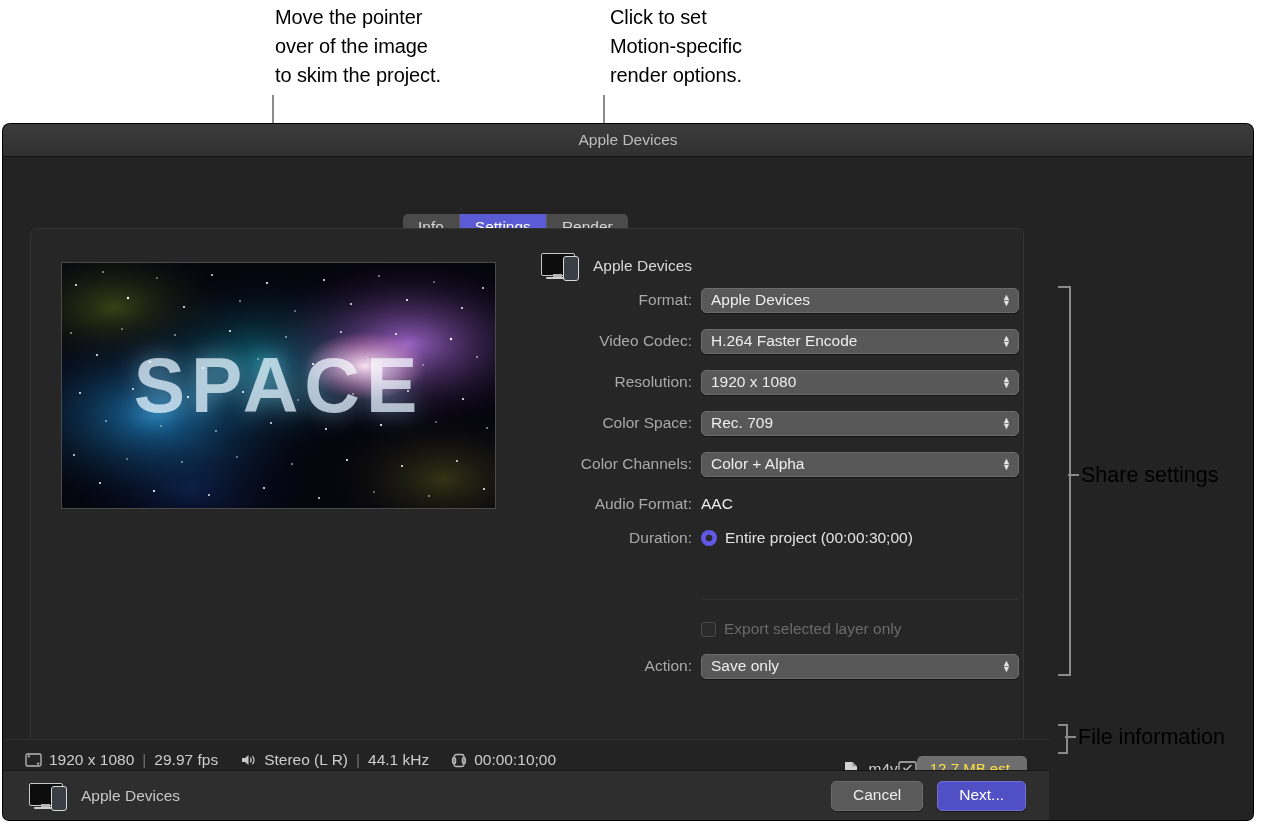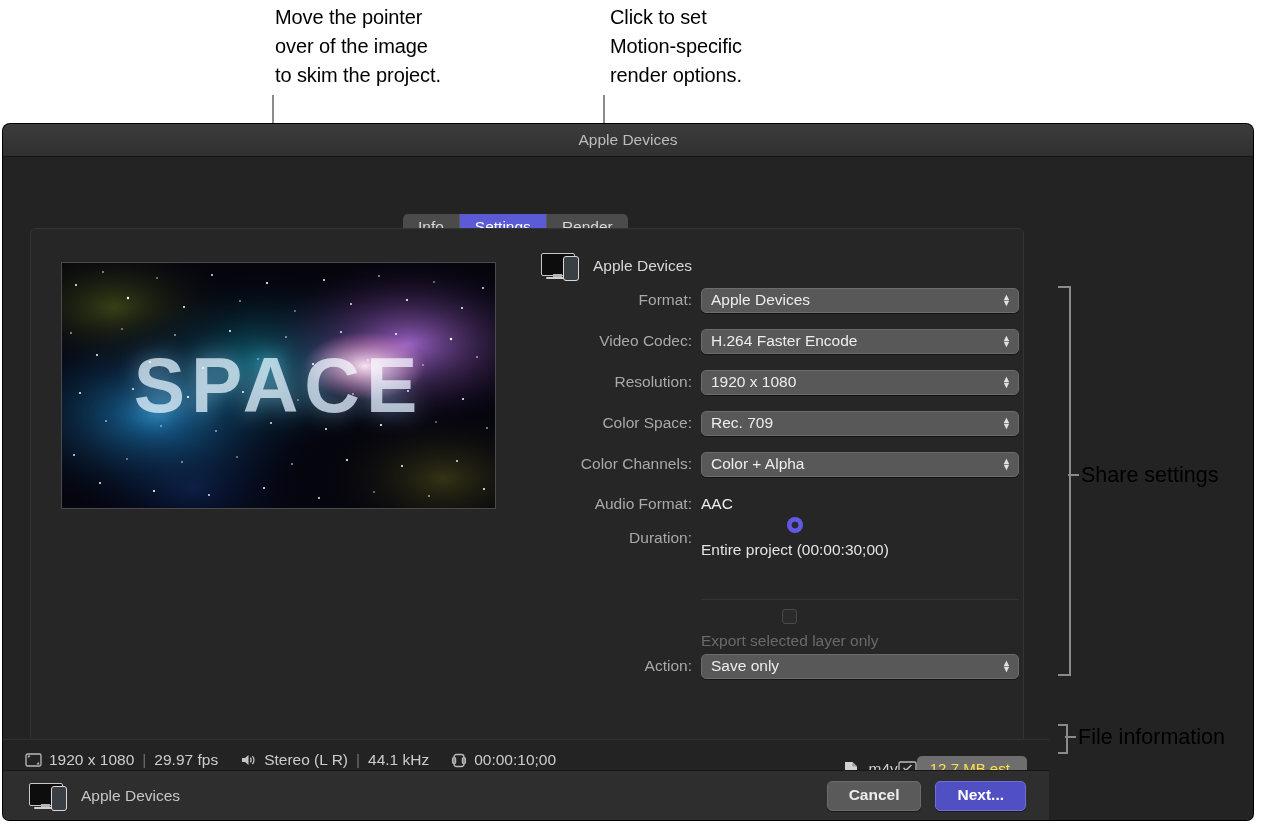--- a/index.html
+++ b/index.html
@@ -146,21 +146,21 @@
     cursor:default;
   }
   .popup .chev{
     position:absolute;right:7px;top:50%;
     transform:translateY(-50%);
     display:flex;flex-direction:column;align-items:center;line-height:6px;
     color:#e2e2e2;font-size:9px;
   }
   .plain{color:#ededed;font-size:15.5px;}
 
-  .radio-row{display:flex;align-items:center;gap:8px;color:#e3e3e3;font-size:15.5px;flex-direction:column;}
+  .radio-row{display:flex;align-items:center;gap:8px;color:#e3e3e3;font-size:15.5px;}
   .radio{
     width:16px;height:16px;border-radius:50%;
     box-sizing:border-box;
     border:1.5px solid #6d6d6d;
     background:#2d2d2d;
     flex:0 0 auto;
   }
   .radio.on{
     border:none;
     background:radial-gradient(circle at 50% 50%, #2a2a33 0 30%, #6158e8 32% 100%);
@@ -201,21 +201,21 @@
   #bottombar{
     position:absolute;left:0;bottom:0;width:1046px;height:50px;
     background:#2e2e2e;
     border-top:1px solid #171717;
     display:flex;align-items:center;
   }
   #bottom-name{
     display:flex;align-items:center;gap:12px;
     margin-left:26px;color:#c6c6c6;font-size:15.5px;
   }
-  #bottom-btns{margin-left:auto;margin-right:23px;display:flex;gap:14px;font-weight:bold;}
+  #bottom-btns{margin-left:auto;margin-right:23px;display:flex;gap:14px;}
   .btn{
     font-size:15.5px;color:#ededed;
     padding:4px 21px 6px;
     border-radius:5px;
     background:#5a5a5a;
     border:1px solid #6b6b6b;
     box-shadow:0 1px 0 rgba(0,0,0,.45);
     cursor:default;
   }
   .btn.primary{background:#5050c4;border-color:#6e6ed6;color:#fff;}

